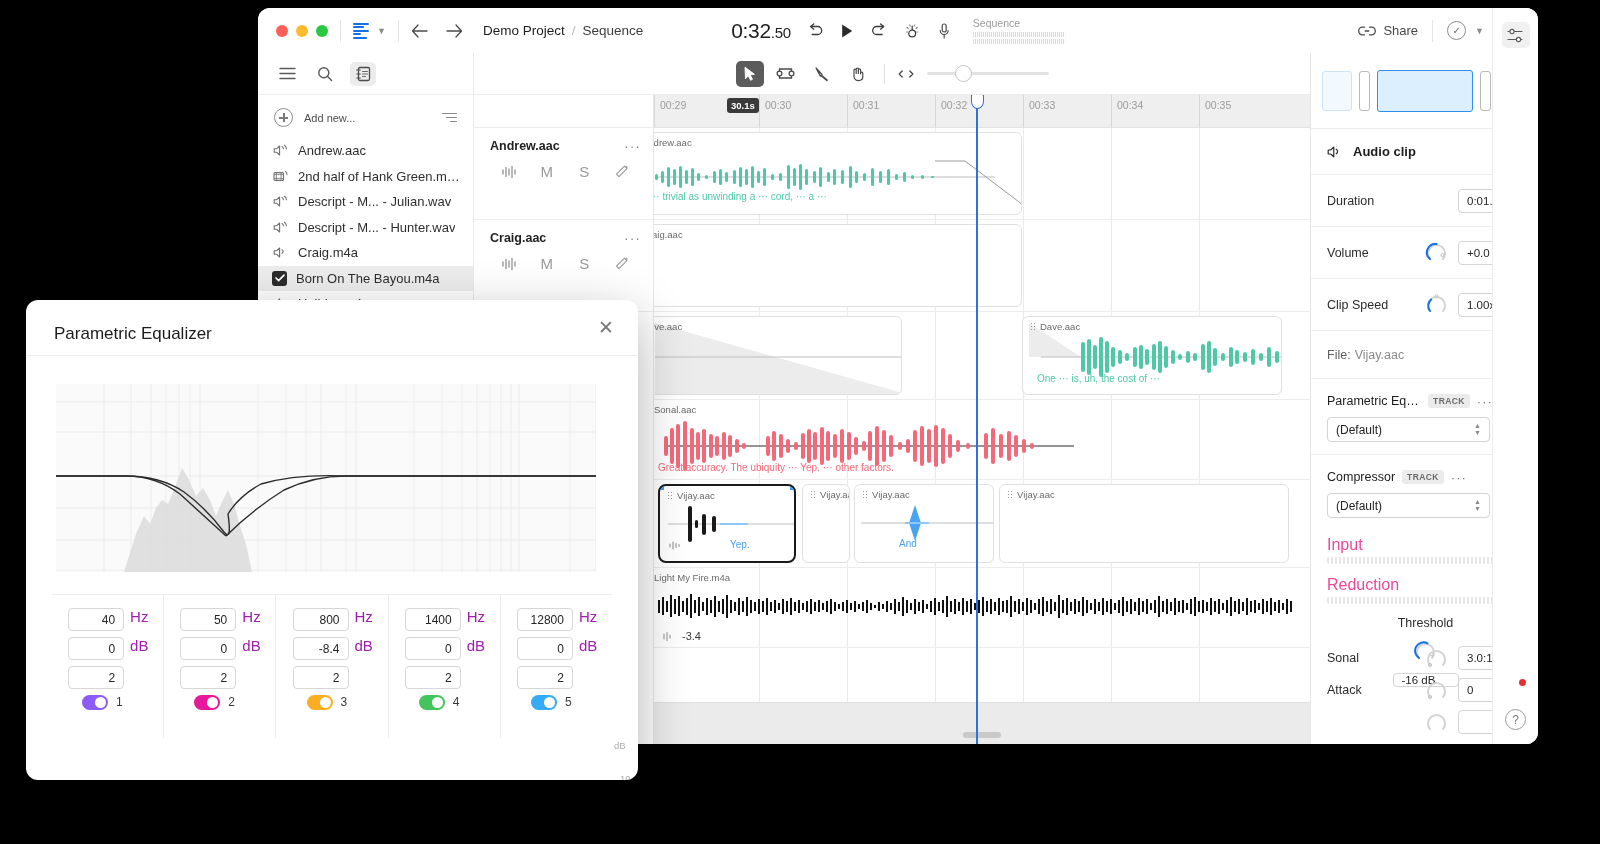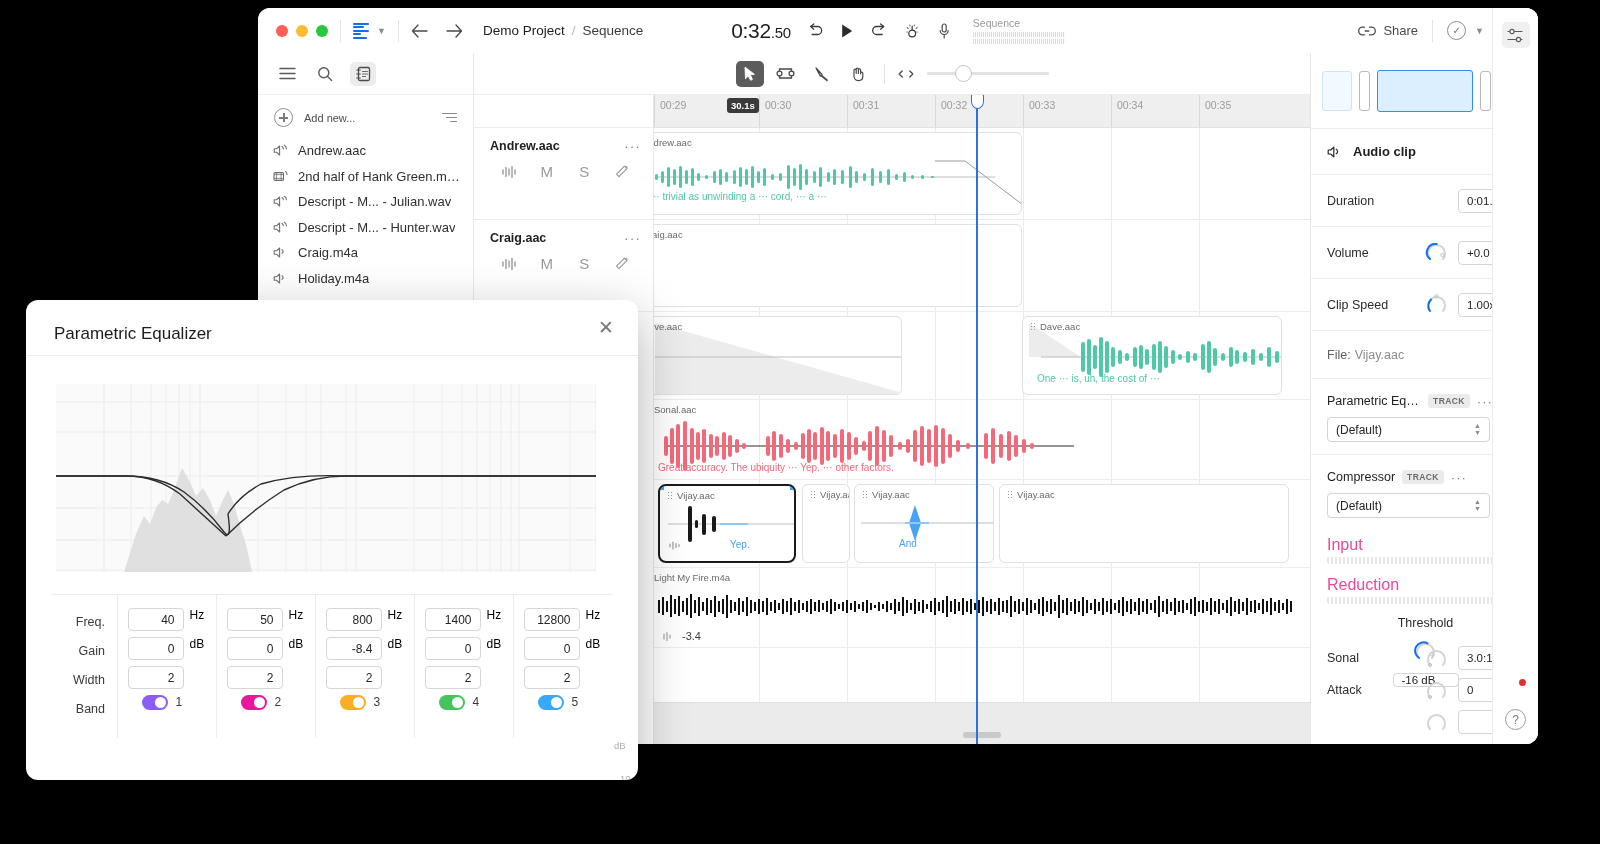--- a/index.html
+++ b/index.html
@@ -190,21 +190,21 @@
   .eq-svg{display:block;}
   .eq-db{position:absolute;font-size:9.5px;color:#aeaeae;}
   .eq-table{margin:22px 26px 0;border-top:1px solid #ececec;display:flex;}
   .eq-col{flex:1;border-right:1px solid #ececec;padding:13px 0 14px;}
   .eq-col:last-child{border-right:none;}
   .eq-col.labels{flex:0 0 66px;border-right:1px solid #ececec;text-align:right;padding-right:12px;}
   .eq-lab{font-size:12.5px;color:#3a3a3a;height:29px;line-height:29px;}
   .eq-cell{height:29px;display:flex;align-items:flex-start;justify-content:center;gap:6px;}
   .eq-input{width:56px;height:23px;border:1px solid #d6d6d6;border-radius:4px;font-size:12px;color:#242424;
     display:flex;align-items:center;justify-content:flex-end;padding-right:8px;background:#fff;cursor:text;}
-  .eq-unit{font-size:12px;color:#000000;width:17px;text-align:left;}
+  .eq-unit{font-size:15px;color:#a21caf;width:17px;text-align:left;}
   .eq-sw{width:26px;height:15px;border-radius:8px;position:relative;}
   .eq-sw::after{content:"";position:absolute;right:2px;top:2px;width:11px;height:11px;border-radius:50%;background:#fff;}
   .eq-num{font-size:12px;color:#3a3a3a;width:17px;text-align:left;margin-left:2px;}
 </style>
 </head>
 <body>
 
 <div class="stage">
 
   <div class="app-window">
@@ -380,20 +380,28 @@
           <div class="file-row">
             <span class="f-ic">
               <svg width="16" height="13" viewBox="0 0 16 13">
                   <path d="M1.2 4.8h2.3L6.6 2v9L3.5 8.2H1.2z" stroke="#6f6f6f" stroke-width="1.1" fill="none" stroke-linejoin="round"></path>
                   <path d="M9 3.8c.7.4 1.1 1 1.1 1.7s-.4 1.4-1.1 1.8" stroke="#6f6f6f" stroke-width="1.1" fill="none" stroke-linecap="round"></path>
                 </svg>
             </span>
             <span class="f-name">Craig.m4a</span>
           </div>
 
+          <div class="file-row sel">
+            <span class="chk">
+              <svg width="10" height="8" viewBox="0 0 10 8">
+                  <path d="M1 4l2.6 2.6L9 1.2" stroke="#fff" stroke-width="1.7" fill="none" stroke-linecap="round" stroke-linejoin="round"></path>
+                </svg>
+            </span>
+            <span class="f-name">Born On The Bayou.m4a</span>
+          </div>
 
           <div class="file-row">
             <span class="f-ic">
               <svg width="16" height="13" viewBox="0 0 16 13">
                   <path d="M1.2 4.8h2.3L6.6 2v9L3.5 8.2H1.2z" stroke="#6f6f6f" stroke-width="1.1" fill="none" stroke-linejoin="round"></path>
                   <path d="M9 3.8c.7.4 1.1 1 1.1 1.7s-.4 1.4-1.1 1.8" stroke="#6f6f6f" stroke-width="1.1" fill="none" stroke-linecap="round"></path>
                 </svg>
             </span>
             <span class="f-name">Holiday.m4a</span>
           </div>
@@ -1110,26 +1118,20 @@
         <path d="M0 92 L70 92 Q100 92 124 110 Q146 130 170 152" stroke="#2c2c2c" stroke-width="1.4" fill="none"></path>
         <path d="M170 152 Q196 126 228 106 Q258 92 290 92 L540 92" stroke="#2c2c2c" stroke-width="1.4" fill="none"></path>
       </svg>
 
       <span class="eq-db" style="left:588px;top:384px;">dB</span>
       <span class="eq-db" style="left:594px;top:417px;">10</span>
 
     </div>
 
     <div class="eq-table">
-      <div class="eq-col labels">
-        <div class="eq-lab">Freq.</div>
-        <div class="eq-lab">Gain</div>
-        <div class="eq-lab">Width</div>
-        <div class="eq-lab">Band</div>
-      </div>
 
       <div class="eq-col">
         <div class="eq-cell">
             <span class="eq-input">40</span>
             <span class="eq-unit">Hz</span>
           </div>
         <div class="eq-cell">
             <span class="eq-input">0</span>
             <span class="eq-unit">dB</span>
           </div>

